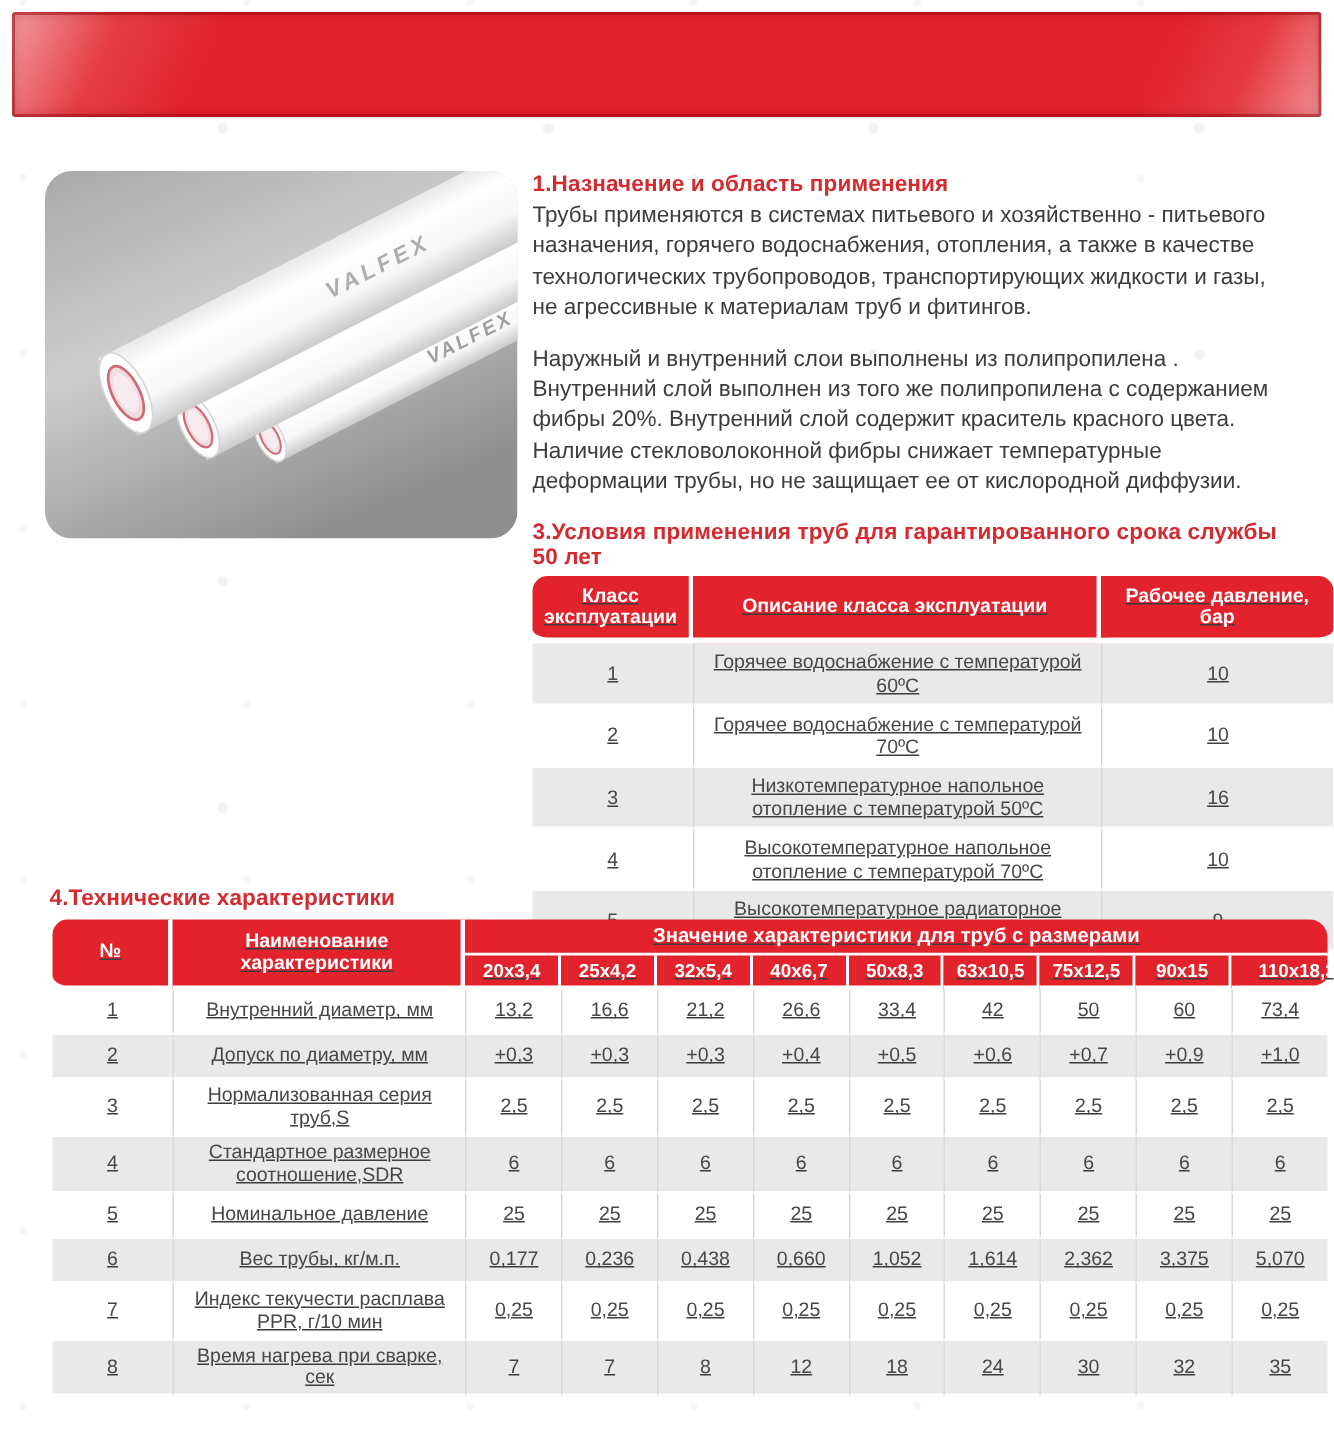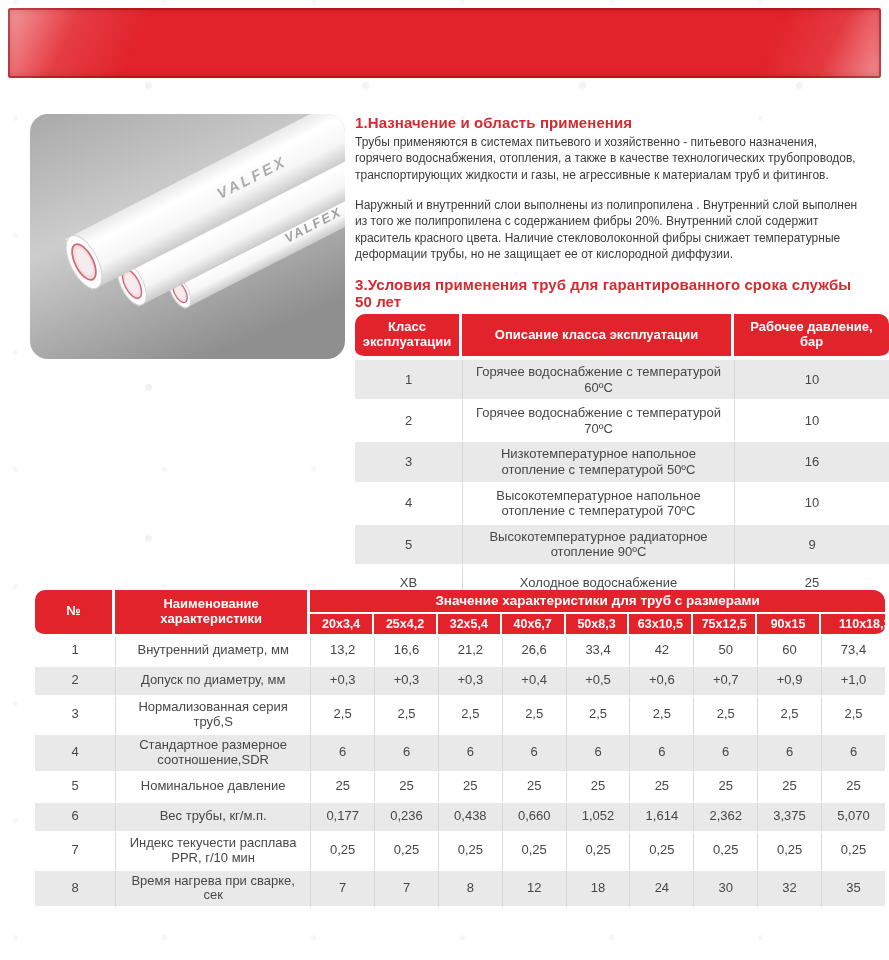--- a/index.html
+++ b/index.html
@@ -43,25 +43,25 @@
   }
   .photo-wrap{width:315px;height:245px;flex:0 0 315px;margin-right:10px;}
   .photo-wrap svg{display:block;width:315px;height:245px;}
   .right-col{width:504px;flex:1;padding-left:0;}
   .sec-title{
     color:var(--heading-red);
     font-size:15px;font-weight:bold;
     margin:0 0 3px 0;letter-spacing:0.1px;
   }
   .sec-body{
-    font-size:12px;line-height:1.36;color:var(--text);
+    font-size:15px;line-height:1.36;color:var(--text);
     margin:0 0 14px 0;
   }
   
-  table{border-collapse:separate;border-spacing:0;width:100%;}
+  table{border-collapse:separate;border-spacing:0;width:100%;text-decoration:underline;}
   .class-table{margin-top:4px;table-layout:fixed;}
   .class-table col.c1{width:107px;}
   .class-table col.c2{width:272px;}
   .class-table col.c3{width:155px;}
   .class-table th{
     background:var(--accent);color:#ffffff;font-weight:bold;
     font-size:13px;line-height:1.15;text-align:center;
     padding:6px 4px;vertical-align:middle;
     border-bottom:4px solid #fff;
   }
@@ -210,20 +210,21 @@
               <td>ХВ</td>
               <td>Холодное водоснабжение</td>
               <td>25</td>
             </tr>
           </tbody>
       </table>
     </div>
   </div>
 
   <div class="tech">
+    <h3 class="sec-title">4.Технические характеристики</h3>
     <table class="tech-table">
       <colgroup>
         <col class="t-no">
           <col class="t-name">
         <col class="t-val">
           <col class="t-val">
           <col class="t-val">
           <col class="t-val">
           <col class="t-val">
         <col class="t-val">

